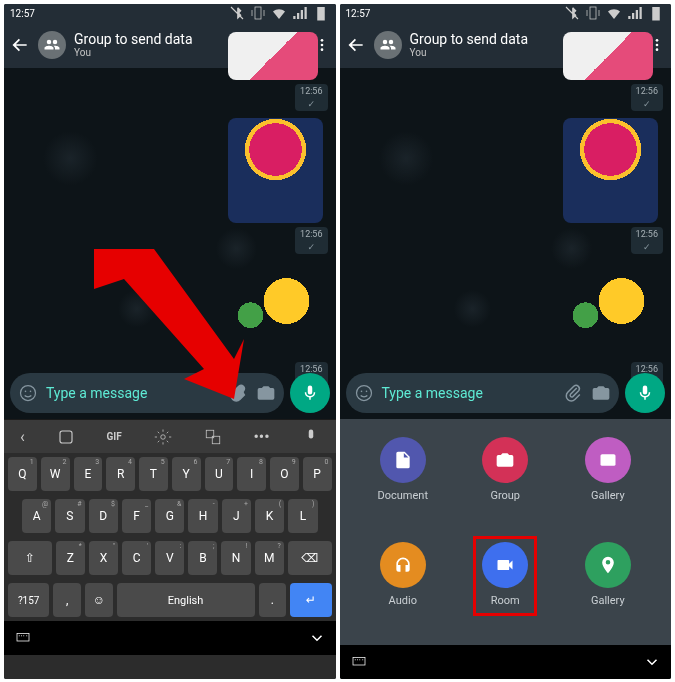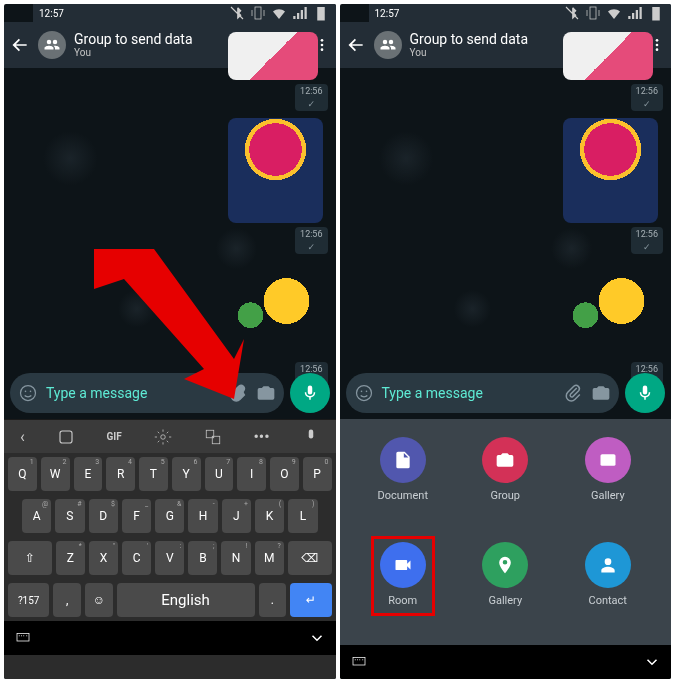--- a/index.html
+++ b/index.html
@@ -1,18 +1,18 @@
 <!DOCTYPE html>
 <html><head>
 <meta charset="utf-8">
 <style>
 * { margin:0; padding:0; box-sizing:border-box; font-family:Roboto,Arial,sans-serif; }
 body { background:#fff; display:flex; gap:4px; padding:4px; }
 .phone { width:333px; height:675px; background:#0d1418; position:relative; overflow:hidden; border-radius:2px; }
-.status-bar { height:18px; background:#232d36; display:flex; align-items:center; justify-content:space-between; padding:0 6px; color:#fff; font-size:10px;margin-left:29px; }
+.status-bar { height:18px; background:#232d36; display:flex; align-items:center; justify-content:space-between; padding:0 6px; color:#fff; font-size:10px; }
 .status-icons { display:flex; gap:3px; align-items:center; color:#ccc; }
 .app-bar { height:46px; background:#232d36; display:flex; align-items:center; padding:0 6px; gap:8px; }
 .back-btn { color:#fff; display:flex; align-items:center; }
 .avatar { width:28px; height:28px; border-radius:50%; background:#6a7175; display:flex; align-items:center; justify-content:center; }
 .title-block { flex:1; color:#fff; }
 .title-block .t { font-size:14px; font-weight:400; line-height:1.1; }
 .title-block .s { font-size:10px; color:#c4c4c4; line-height:1; }
 .app-actions { display:flex; gap:16px; color:#fff; align-items:center; }
 .chat-area { position:absolute; top:64px; left:0; right:0; bottom:0; background:#0d1418; background-image:radial-gradient(circle at 20% 30%, #1a2329 0%, transparent 8%), radial-gradient(circle at 70% 60%, #1a2329 0%, transparent 7%), radial-gradient(circle at 40% 80%, #1a2329 0%, transparent 6%); }
 .sticker-msg { position:absolute; right:8px; width:100px; }
@@ -30,21 +30,21 @@
 .mic-btn { width:40px; height:40px; border-radius:50%; background:#00a884; display:flex; align-items:center; justify-content:center; color:#fff; }
 .icon { width:18px; height:18px; }
 .arrow-annotation { position:absolute; z-index:5; }
 
 .keyboard { position:absolute; bottom:0; left:0; right:0; height:260px; background:#2c2c2c; }
 .kb-topbar { height:34px; background:#3a3a3a; display:flex; align-items:center; justify-content:space-around; color:#ccc; border-top:1px solid #1a1a1a; }
 .kb-row { display:flex; justify-content:center; gap:4px; padding:4px 4px; }
 .key { background:#4a4a4a; color:#fff; height:34px; border-radius:4px; display:flex; align-items:center; justify-content:center; font-size:12px; position:relative; flex:1; }
 .key .num { position:absolute; top:1px; right:3px; font-size:7px; color:#aaa; }
 .key.wide { flex:1.5; }
-.key.space { flex:5; font-size:15px; }
+.key.space { flex:5; font-size:11px; }
 .key.enter { background:#4285f4; }
 .kb-bottombar { height:34px; background:#000; display:flex; justify-content:space-between; align-items:center; padding:0 10px; color:#fff; }
 
 .attach-sheet { position:absolute; bottom:0; left:0; right:0; height:260px; background:#3b444b; padding:18px 12px 8px; display:grid; grid-template-columns:repeat(3,1fr); grid-auto-rows:90px; justify-items:center; align-items:start; gap:15px 0; }
 .attach-item { text-align:center; color:#c9cfd3; font-size:11px; position:relative; }
 .attach-circle { width:46px; height:46px; border-radius:50%; display:flex; align-items:center; justify-content:center; margin:0 auto 6px; color:#fff; }
 .c-doc{background:#5157ae;} .c-cam{background:#d33157;} .c-gal{background:#bf5dc2;} .c-aud{background:#e48c20;} .c-room{background:#3e6fee;} .c-loc{background:#2ea05f;} .c-con{background:#1e97d6;}
 .highlight-box { position:absolute; border:3px solid #e60000; top:-6px; left:50%; transform:translateX(-50%); width:64px; height:80px; }
 .chat-input-area-kb { position:absolute; left:6px; right:6px; bottom:266px; display:flex; gap:6px; align-items:center;}
 .chat-input-area-sheet { position:absolute; left:6px; right:6px; bottom:266px; display:flex; gap:6px; align-items:center;}
@@ -446,20 +446,28 @@
     </div>
     <div class="attach-item">
       <div class="attach-circle c-gal">
           <svg width="20" height="20" viewBox="0 0 24 24">
             <rect x="3" y="5" width="18" height="14" rx="2" fill="currentColor"></rect>
           </svg>
         </div>
       <span>Gallery</span>
     </div>
     <div class="attach-item">
+      <div class="attach-circle c-aud">
+          <svg width="20" height="20" viewBox="0 0 24 24">
+            <path fill="currentColor" d="M12 3a8 8 0 00-8 8v6a3 3 0 003 3h2v-8H6v-1a6 6 0 0112 0v1h-3v8h2a3 3 0 003-3v-6a8 8 0 00-8-8z"></path>
+          </svg>
+        </div>
+      <span>Audio</span>
+    </div>
+    <div class="attach-item">
       <div class="highlight-box"></div>
       <div class="attach-circle c-room">
           <svg width="20" height="20" viewBox="0 0 24 24">
             <path fill="currentColor" d="M17 10.5V7a1 1 0 00-1-1H4a1 1 0 00-1 1v10a1 1 0 001 1h12a1 1 0 001-1v-3.5l4 4v-11z"></path>
           </svg>
         </div>
       <span>Room</span>
     </div>
     <div class="attach-item">
       <div class="attach-circle c-loc">

